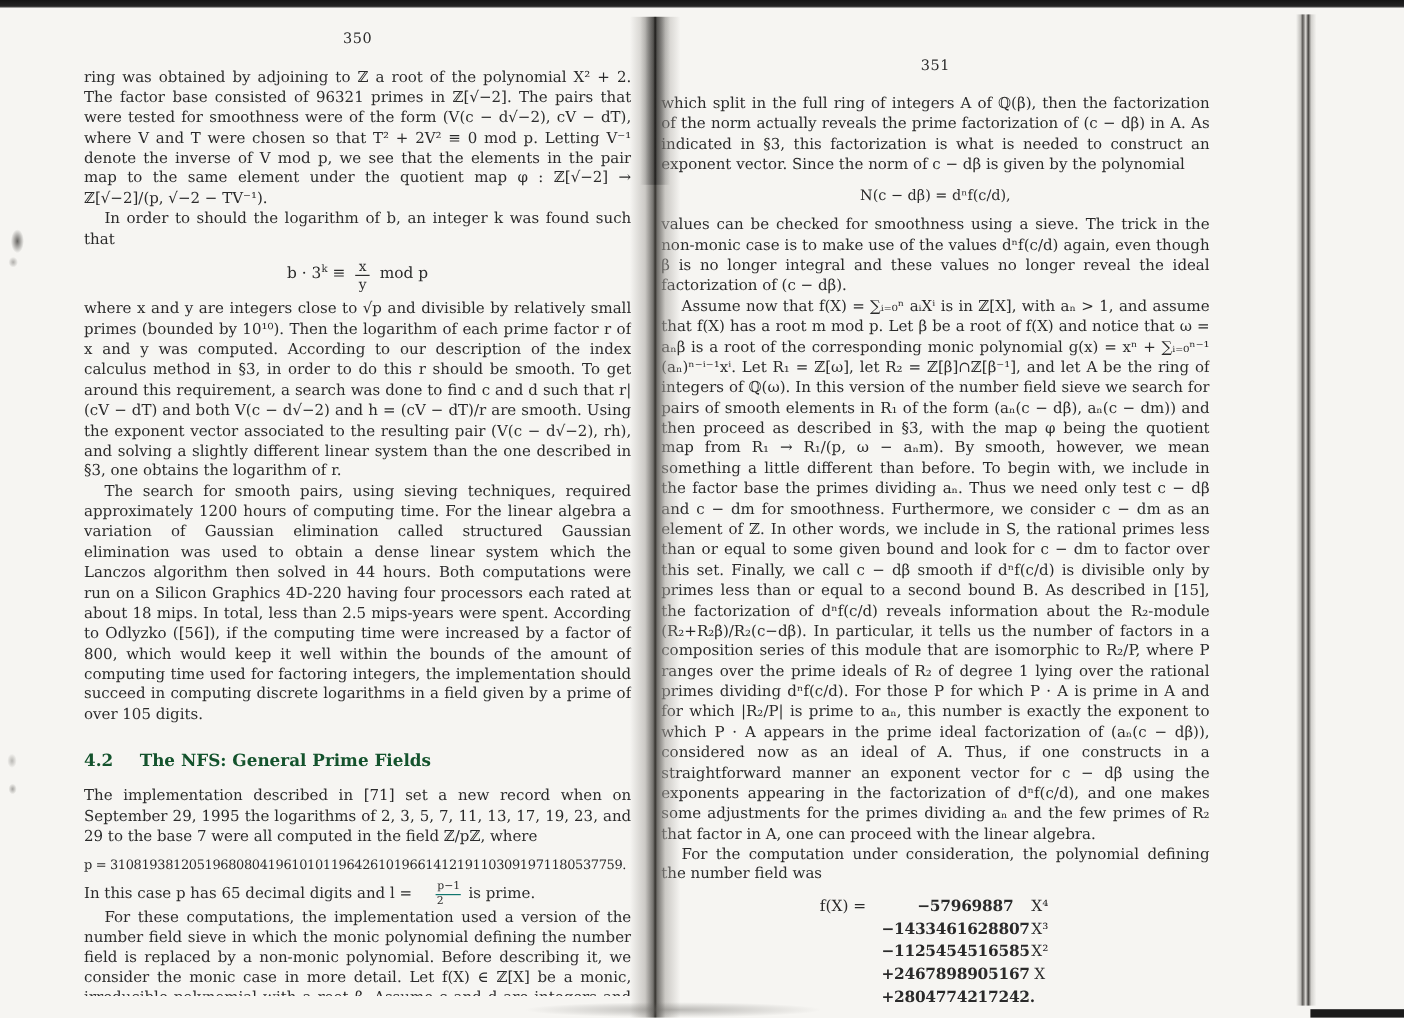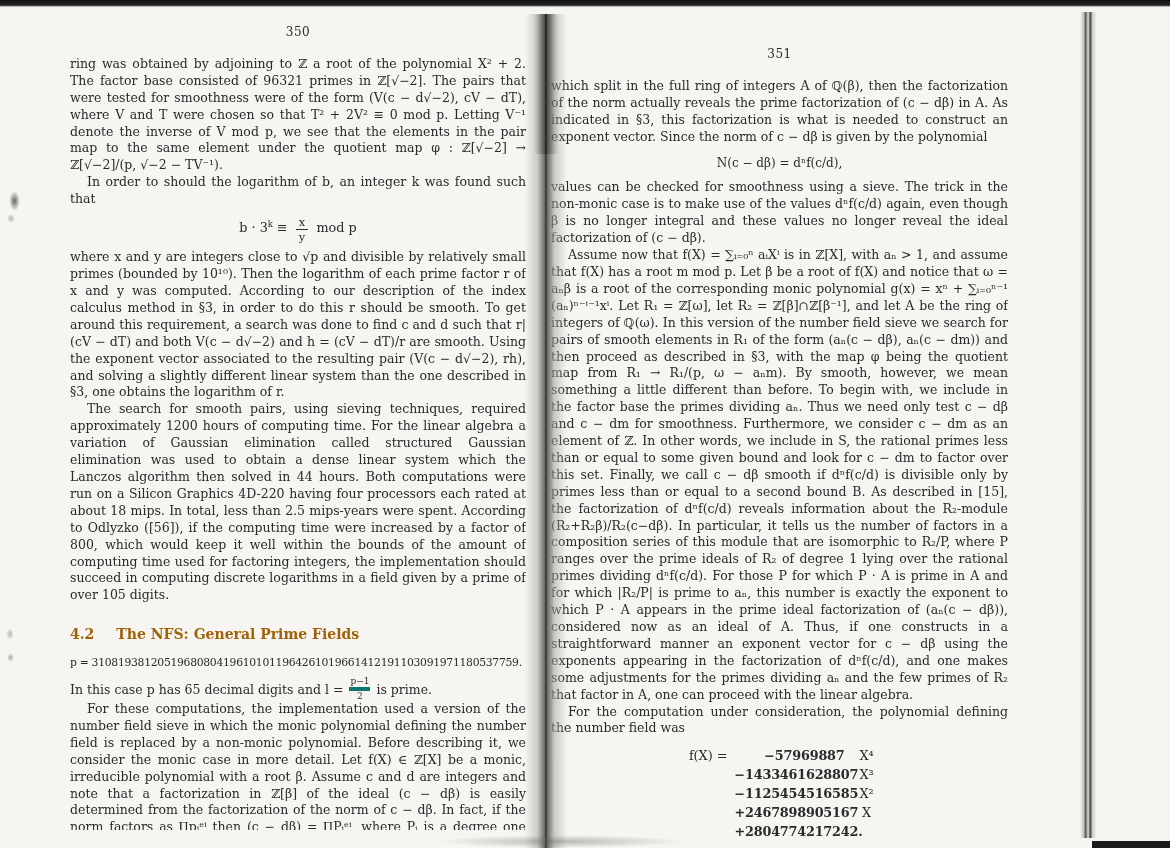--- a/index.html
+++ b/index.html
@@ -25,34 +25,34 @@
   .display-formula sup{font-size:8.5px;vertical-align:5px;}
   .frac{display:inline-block;vertical-align:-9px;text-align:center;line-height:1.05;font-size:11.5px;margin:0 4px;}
   .frac .num{display:block;border-bottom:1px solid #2c2c2c;padding:0 3px 1px;}
   .frac .den{display:block;padding-top:1px;}
 
   
   .display-p{margin:7px 0 5px;font-size:10.8px;letter-spacing:-0.3px;white-space:nowrap;text-align:left;}
 
   
   .ifrac{display:inline-block;vertical-align:-5px;text-align:center;line-height:1;font-size:9px;margin:0 2px;}
-  .ifrac .inum{display:block;border-bottom:4px solid #0f766e;padding:0 1px 1px;}
+  .ifrac .inum{display:block;border-bottom:1px solid #0f766e;padding:0 1px 1px;margin-left:14px;}
   .ifrac .iden{display:block;padding-top:1px;}
 
   
-  .section{font-size:14px;font-weight:bold;color:#a16207;margin:22px 0 12px;text-align:left;}
+  .section{font-size:14px;font-weight:bold;color:#14532d;margin:22px 0 12px;text-align:left;}
   .section .sec-num{margin-right:22px;}
 
   
   .norm-formula{text-align:center;margin:9px 0 8px;font-size:12px;}
 
   
   .poly{margin:9px 0 6px;display:flex;justify-content:center;text-align:left;}
   .poly-grid{display:grid;grid-template-columns:50px 110px 30px;column-gap:7px;line-height:19px;font-size:12.8px;}
-  .poly-lhs{text-align:right;white-space:nowrap;}
+  .poly-lhs{text-align:center;white-space:nowrap;}
   .poly-coef{text-align:right;white-space:nowrap;letter-spacing:-0.2px;font-weight:bold;}
   .poly-term{text-align:center;}
 
   
   .top-strip{position:absolute;left:0;top:0;width:1170px;height:7px;
     background:linear-gradient(to bottom,#141414 0%,#242424 75%,rgba(40,40,40,0) 100%);}
   .gutter{position:absolute;left:525px;top:14px;width:42px;height:834px;
     background:linear-gradient(to right,
       rgba(226,224,220,0) 0%, rgba(168,165,160,.55) 30%,
       rgba(92,90,86,.85) 46%, #34322e 50%, rgba(92,90,86,.85) 54%,
@@ -100,20 +100,21 @@
     <span>mod p</span>
   </div>
 
   <p>where x and y are integers close to √p and divisible by relatively small primes (bounded by 10¹⁰). Then the logarithm of each prime factor r of x and y was computed. According to our description of the index calculus method in §3, in order to do this r should be smooth. To get around this requirement, a search was done to find c and d such that r|(cV − dT) and both V(c − d√−2) and h = (cV − dT)/r are smooth. Using the exponent vector associated to the resulting pair (V(c − d√−2), rh), and solving a slightly different linear system than the one described in §3, one obtains the logarithm of r.</p>
   <p class="indent">The search for smooth pairs, using sieving techniques, required approximately 1200 hours of computing time. For the linear algebra a variation of Gaussian elimination called structured Gaussian elimination was used to obtain a dense linear system which the Lanczos algorithm then solved in 44 hours. Both computations were run on a Silicon Graphics 4D-220 having four processors each rated at about 18 mips. In total, less than 2.5 mips-years were spent. According to Odlyzko ([56]), if the computing time were increased by a factor of 800, which would keep it well within the bounds of the amount of computing time used for factoring integers, the implementation should succeed in computing discrete logarithms in a field given by a prime of over 105 digits.</p>
 
   <div class="section">
     <span class="sec-num">4.2</span><span>The NFS: General Prime Fields</span>
   </div>
 
+  <p>The implementation described in [71] set a new record when on September 29, 1995 the logarithms of 2, 3, 5, 7, 11, 13, 17, 19, 23, and 29 to the base 7 were all computed in the field ℤ/pℤ, where</p>
 
   <div class="display-p">p = 31081938120519680804196101011964261019661412191103091971180537759.</div>
 
   <p>
     <span>In this case p has 65 decimal digits and l =</span>
     <span class="ifrac"><span class="inum">p−1</span><span class="iden">2</span></span>
     <span>is prime.</span>
   </p>
 
   <p class="indent">For these computations, the implementation used a version of the number field sieve in which the monic polynomial defining the number field is replaced by a non-monic polynomial. Before describing it, we consider the monic case in more detail. Let f(X) ∈ ℤ[X] be a monic, irreducible polynomial with a root β. Assume c and d are integers and note that a factorization in ℤ[β] of the ideal (c − dβ) is easily determined from the factorization of the norm of c − dβ. In fact, if the norm factors as ∏pᵢᵉⁱ then (c − dβ) = ∏Pᵢᵉⁱ, where Pᵢ is a degree one prime ideal lying above pᵢ. If one is careful to avoid those primes in ℤ[β]</p>

